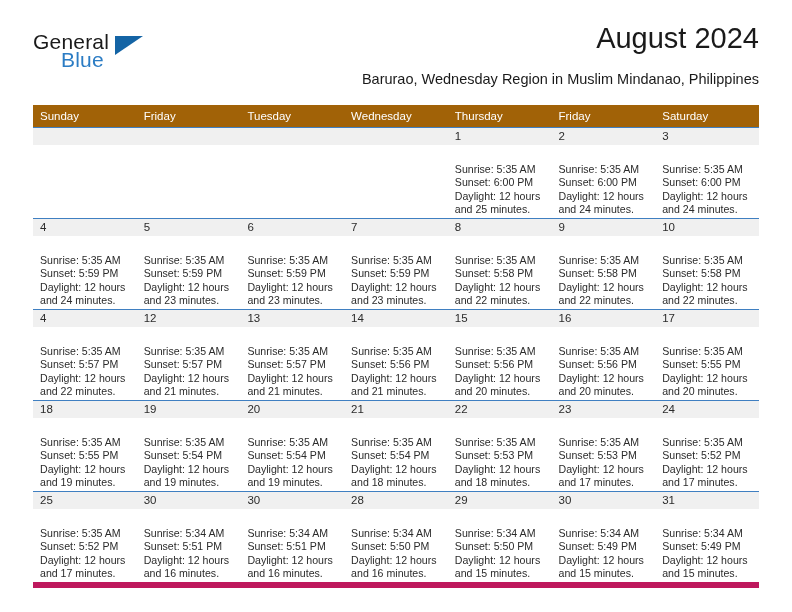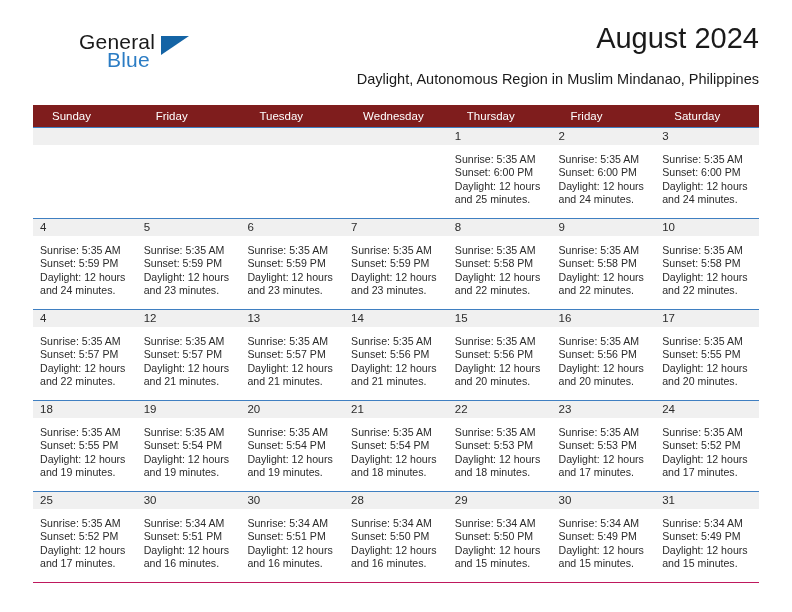--- a/index.html
+++ b/index.html
@@ -28,21 +28,20 @@
     top: 22px;
     width: 726px;
     height: 78px;
   }
   .brand {
     position: absolute;
     left: 0;
     top: 8px;
     width: 200px;
     height: 48px;
-    margin-left: 46px;
   }
   .brand-general {
     position: absolute;
     left: 0;
     top: 0;
     font-size: 21px;
     letter-spacing: 0.2px;
     color: #1a1a1a;
     font-family: "Liberation Sans", sans-serif;
   }
@@ -89,80 +88,80 @@
     left: 33px;
     top: 105px;
     width: 726px;
   }
   .cal-table {
     width: 726px;
     border-collapse: collapse;
     table-layout: fixed;
   }
   .cal-head th {
-    background: #7f1d1d;
+    background: #a16207;
     color: #ffffff;
     font-size: 11.5px;
     font-weight: normal;
     text-align: left;
-    padding: 5px 0 5px 19px;
+    padding: 5px 0 5px 7px;
     height: 11px;
     border: none;
   }
   .cal-body td {
     vertical-align: top;
     padding: 0;
     border-top: 1px solid #3f7fc1;
     border-bottom: 0;
     background: #ffffff;
     height: 90px;
   }
   .cal-body tr:last-child td {
-    border-bottom: 1px solid #be185d;
+    border-bottom: 6px solid #be185d;
   }
   .cell-inner {
     position: relative;
     height: 90px;
     box-sizing: border-box;
   }
   .daynum-band {
     background: #f0f0f0;
     height: 17px;
     line-height: 17px;
     padding-left: 7px;
     font-size: 11.5px;
     color: #2b2b2b;
     box-sizing: border-box;
   }
   .daynum-band.empty {
     color: transparent;
   }
   .cell-lines {
-    padding: 8px 5px 0 7px;
+    padding: 18px 5px 0 7px;
     font-size: 10.6px;
     line-height: 13.3px;
     color: #2b2b2b;
   }
   .cell-lines div {
     white-space: nowrap;
   }
 </style>
 </head>
 <body>
 
 <div class="page">
 
   <div class="header">
     <div class="brand">
       <span class="brand-general">General</span>
       <span class="brand-triangle"></span>
       <span class="brand-blue">Blue</span>
     </div>
     <div class="title">August 2024</div>
-    <div class="subtitle">Daylight, Autonomous Region in Muslim Mindanao, Philippines</div>
+    <div class="subtitle">Barurao, Wednesday Region in Muslim Mindanao, Philippines</div>
   </div>
 
   <div class="calendar">
     <table class="cal-table">
       <thead>
         <tr class="cal-head" id="head-row">
             <th>Sunday</th>
             <th>Friday</th>
             <th>Tuesday</th>
             <th>Wednesday</th>

